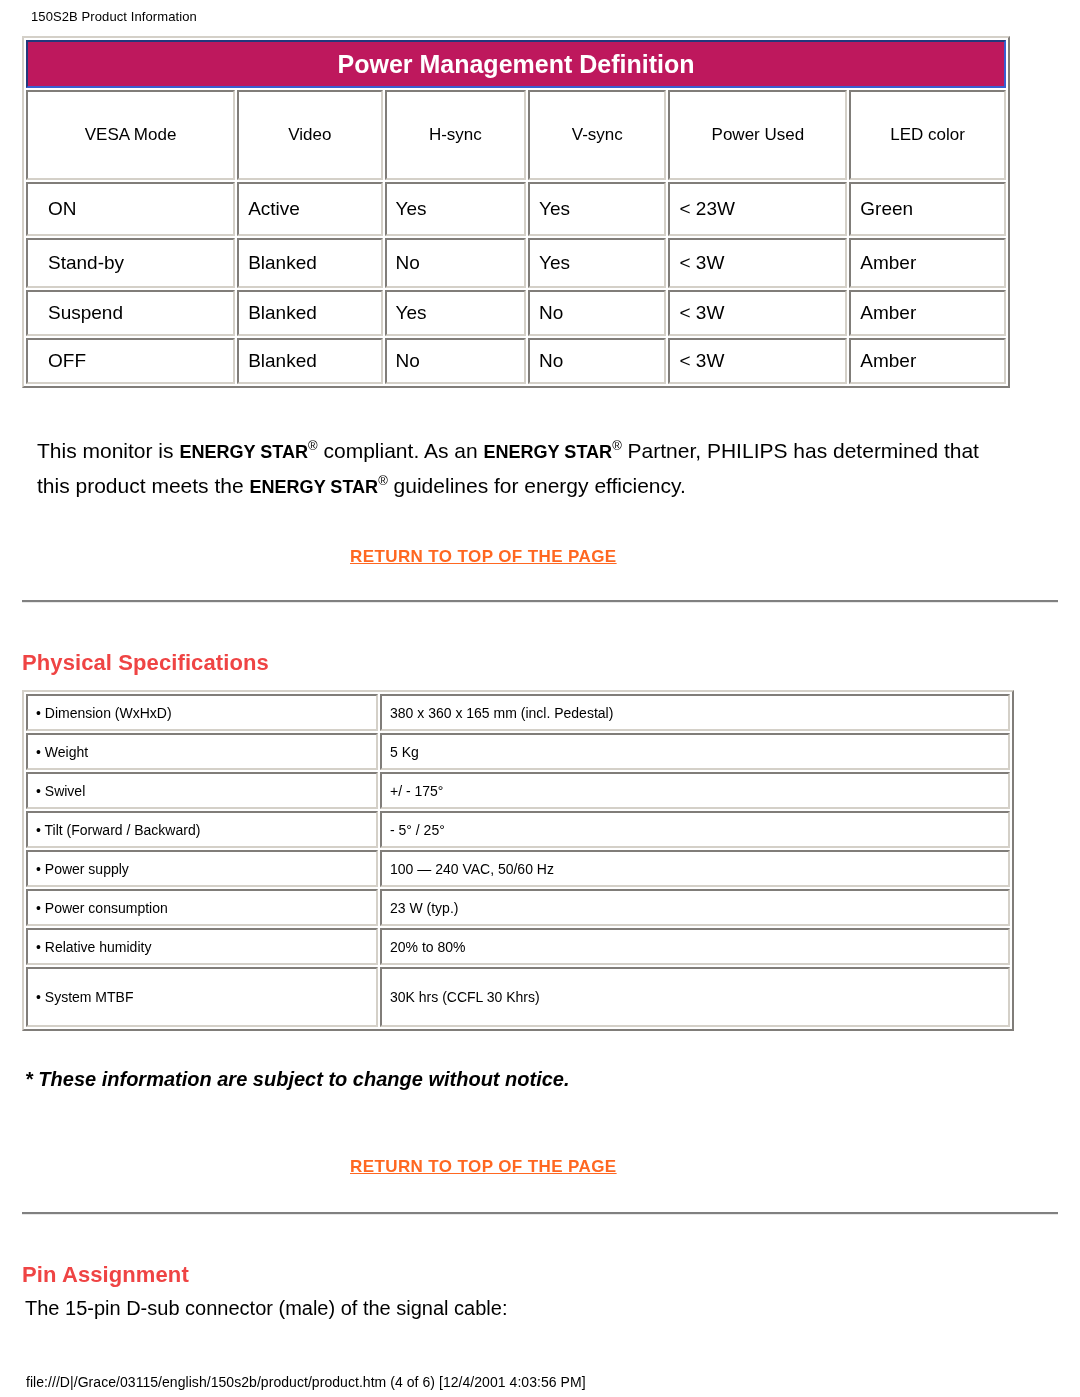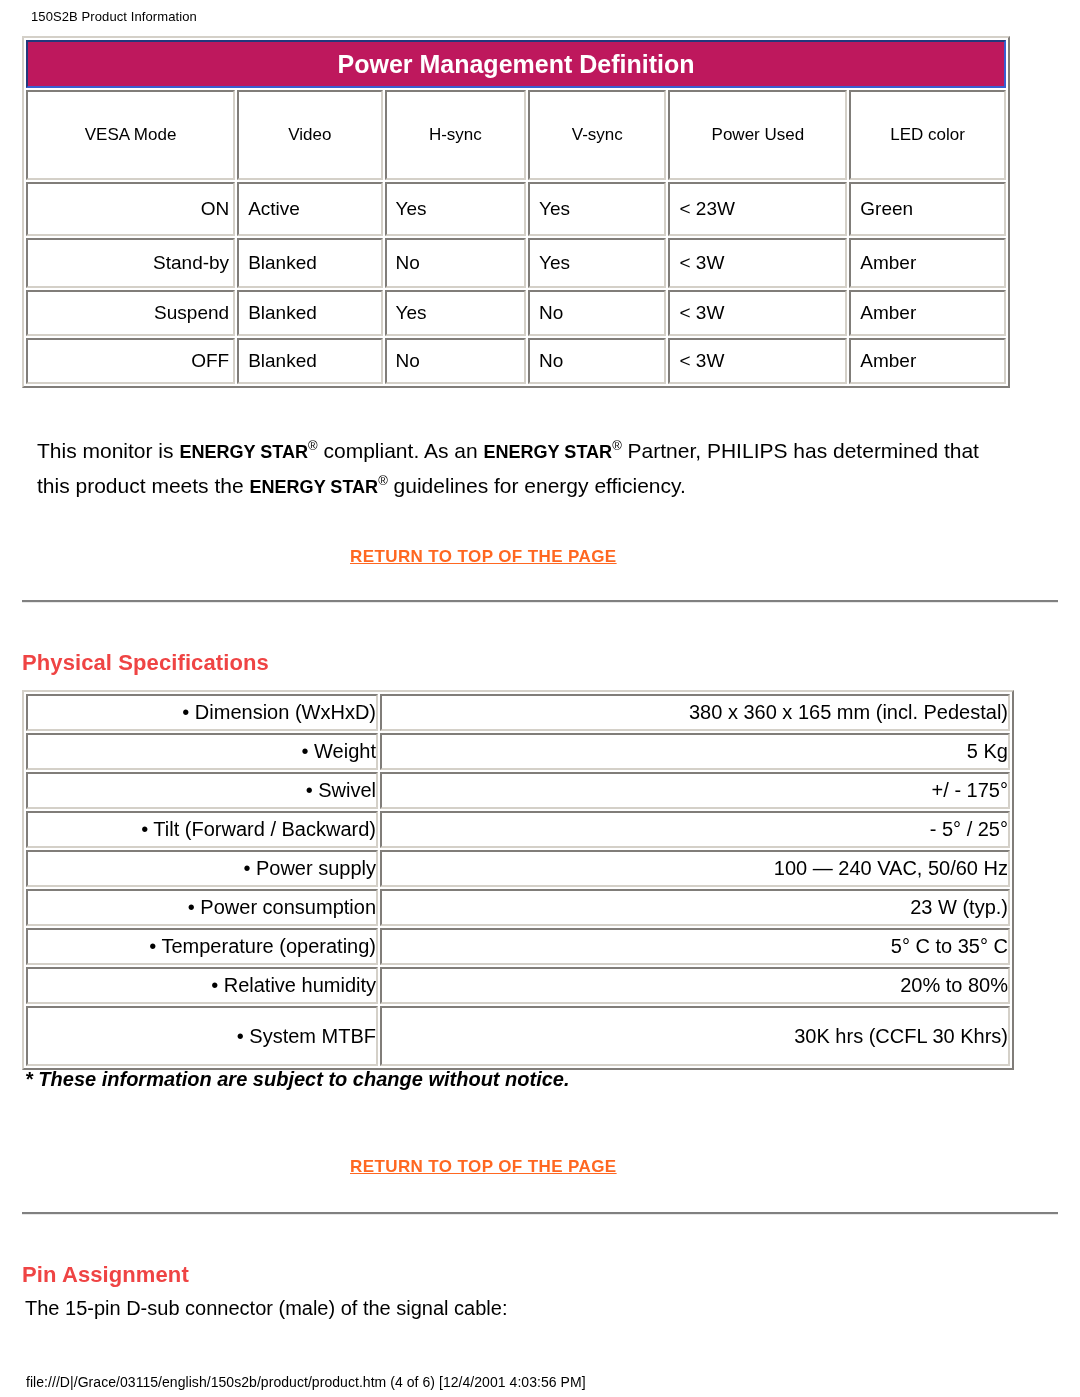--- a/index.html
+++ b/index.html
@@ -67,24 +67,24 @@
     border: 2px inset #3a5fd0;
     padding: 2px 0;
   }
   #power-table .head-cell {
     text-align: center;
     font-size: 17px;
     height: 86px;
     padding: 0 4px;
   }
   #power-table .mode-cell {
-    text-align: right;
+    text-align: left;
     font-size: 19px;
     height: 38px;
-    padding: 2px 4px;
+    padding: 2px 20px;
   }
   #power-table .val-cell {
     text-align: left;
     font-size: 19px;
     height: 38px;
     padding: 2px 0 2px 9px;
   }
   #power-table tr.tall td { height: 46px; }
   #power-table tr.tall2 td { height: 42px; }
 
@@ -143,24 +143,24 @@
   #heading-pin { top: 1244px; }
 
   
   #physical-table {
     position: absolute;
     left: 22px;
     top: 690px;
     width: 988px;
   }
   #physical-table td {
-    font-size: 20px;
+    font-size: 14px;
     height: 29px;
     padding: 2px 0 2px 8px;
-    text-align: right;
+    text-align: left;
   }
   #physical-table td.label-cell { width: 350px; }
   #physical-table tr.last-row td { height: 52px; }
 
   
   .notice {
     position: absolute;
     left: 25px;
     top: 1068px;
     font-size: 20px;
@@ -283,24 +283,20 @@
       </tr>
       <tr>
         <td class="label-cell">• Power supply</td>
         <td class="value-cell">100 — 240 VAC, 50/60 Hz</td>
       </tr>
       <tr>
         <td class="label-cell">• Power consumption</td>
         <td class="value-cell">23 W (typ.)</td>
       </tr>
       <tr>
-        <td class="label-cell">• Temperature (operating)</td>
-        <td class="value-cell">5° C to 35° C</td>
-      </tr>
-      <tr>
         <td class="label-cell">• Relative humidity</td>
         <td class="value-cell">20% to 80%</td>
       </tr>
       <tr class="last-row">
         <td class="label-cell">• System MTBF</td>
         <td class="value-cell">30K hrs (CCFL 30 Khrs)</td>
       </tr>
     </tbody>
   </table>
 

